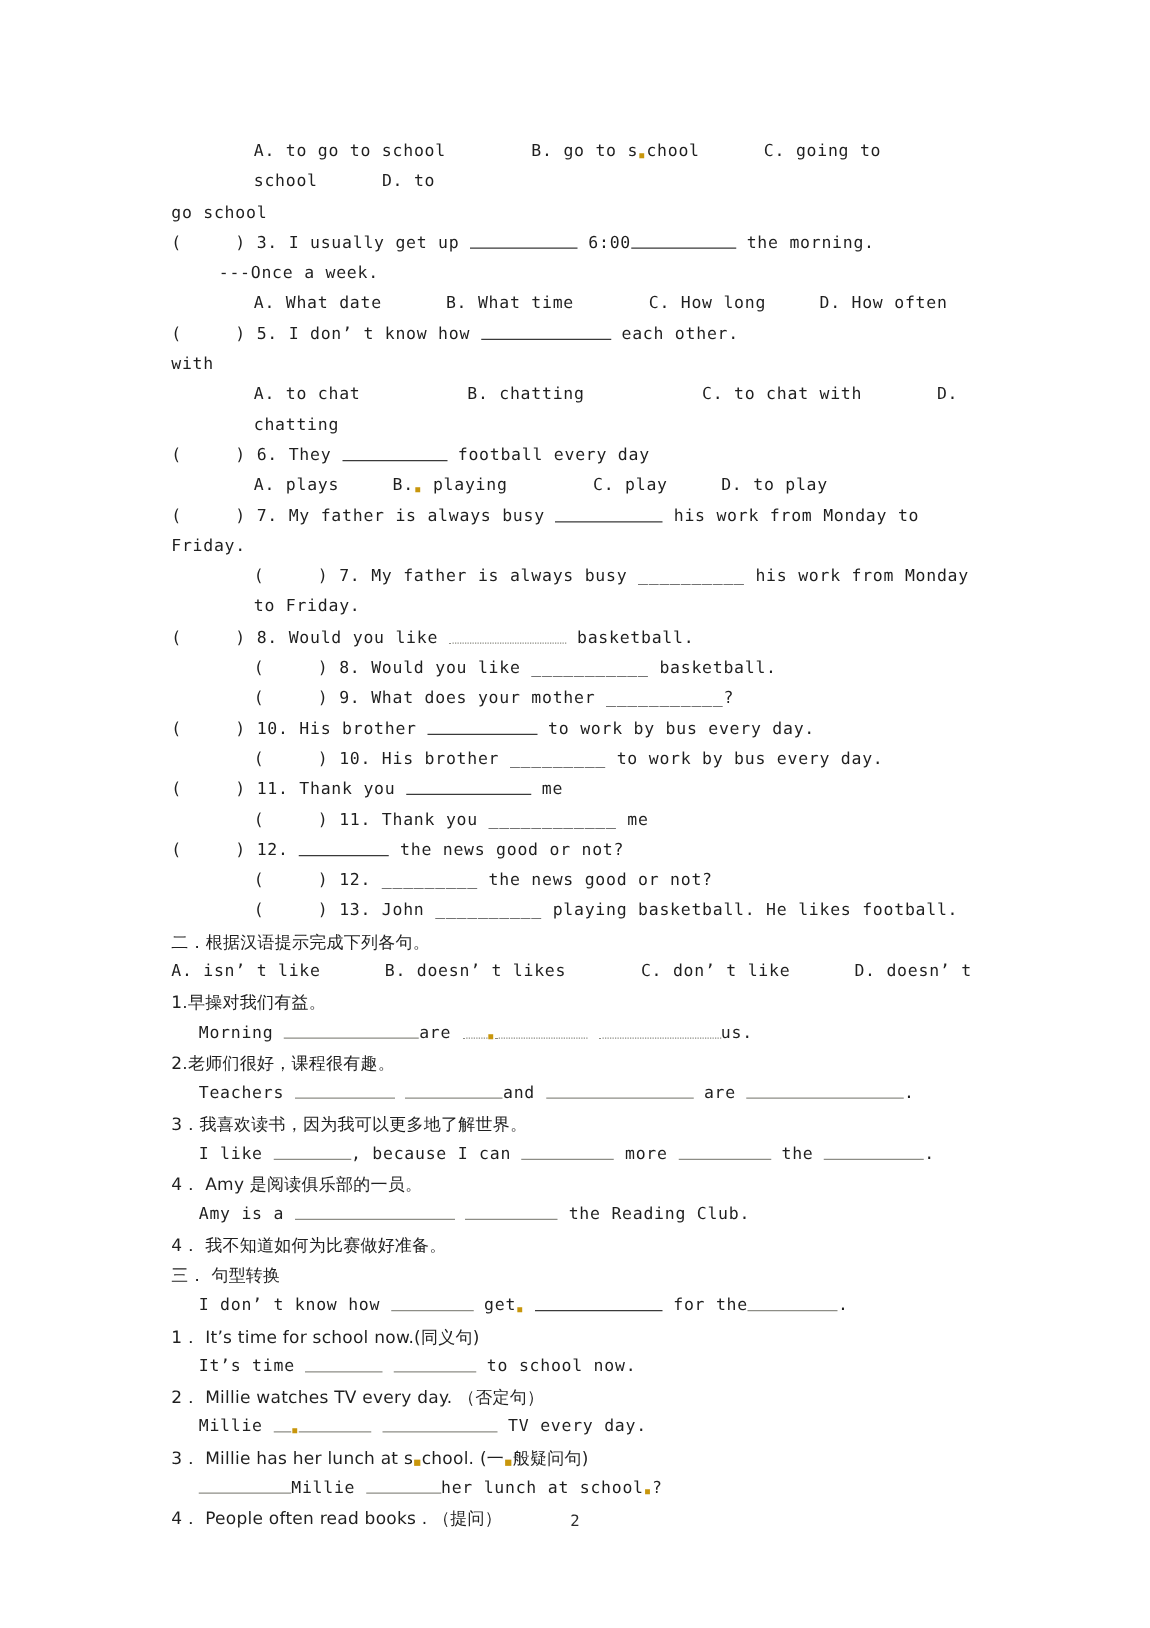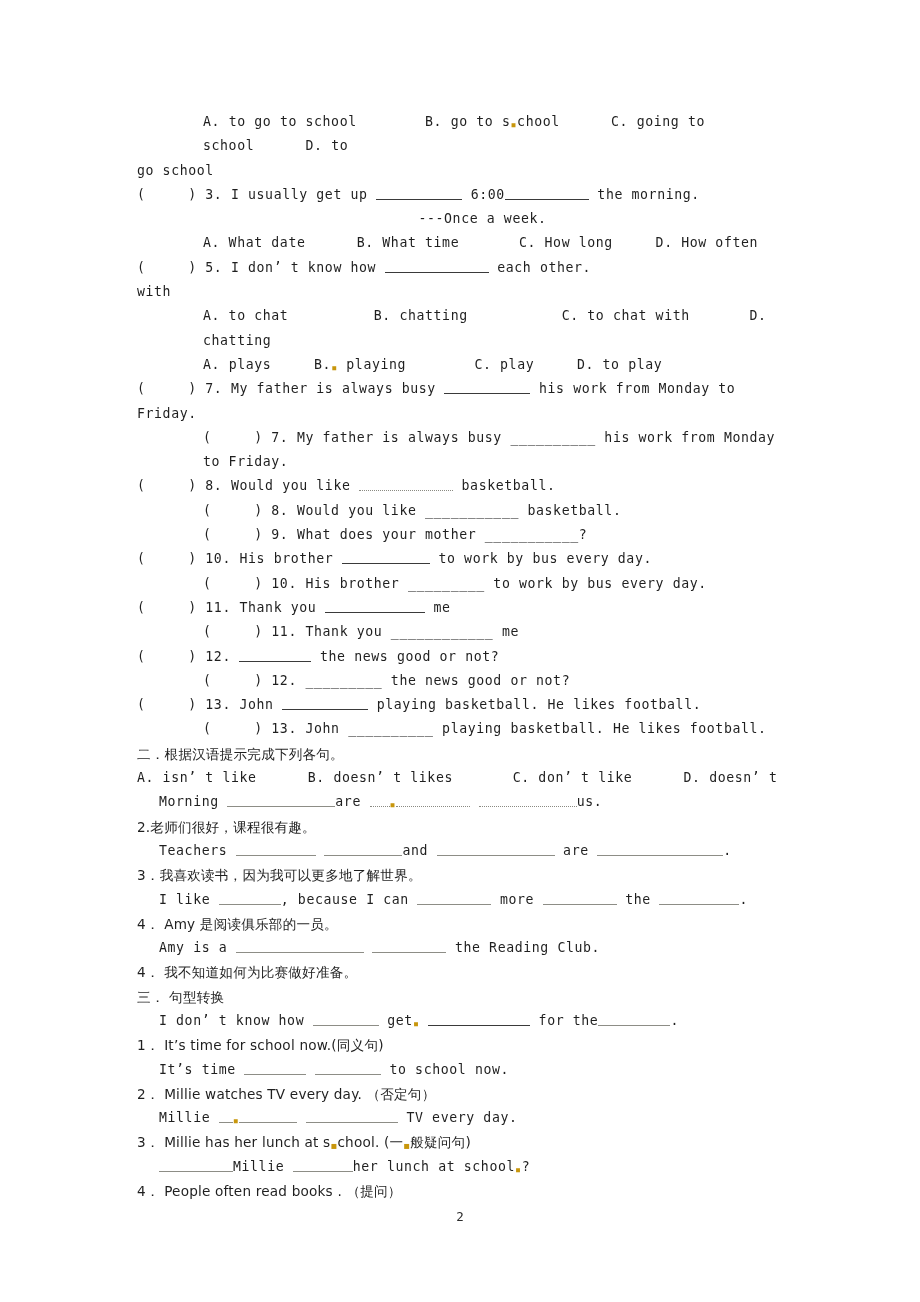--- a/index.html
+++ b/index.html
@@ -61,66 +61,67 @@
     left: 0;
     top: 1209px;
     width: 920px;
     text-align: center;
     font-family: "DejaVu Sans Mono", "Liberation Mono", monospace;
     font-size: 12.5px;
     color: #2b2b2b;
   }
   .indent-opt { padding-left: 66px; }
   .indent-sub { padding-left: 22px; }
-  .indent-sub2 { padding-left: 38px; text-align: center; }
+  .indent-sub2 { padding-left: 38px; }
 </style>
 </head>
 <body>
 
 <div class="page">
 
   <div class="body-area">
 
     <div class="ln indent-opt">A.<span> </span>to go to school<span>&nbsp;&nbsp;&nbsp;&nbsp;&nbsp;&nbsp;&nbsp;&nbsp;</span>B.<span> </span>go to s<span class="sp">▪</span>chool<span>&nbsp;&nbsp;&nbsp;&nbsp;&nbsp;&nbsp;</span>C.<span> </span>going to school<span>&nbsp;&nbsp;&nbsp;&nbsp;&nbsp;&nbsp;</span>D.<span> </span>to</div>
     <div class="ln">go school</div>
 
     <div class="ln">(&nbsp;&nbsp;&nbsp;&nbsp;&nbsp;) 3. I usually get up <span class="bl" style="width:86px"></span> 6:00<span class="bl" style="width:84px"></span> the morning.</div>
 
     <div class="ln indent-sub2">---Once a week.</div>
     <div class="ln indent-opt">A. What date      B. What time       C. How long     D. How often</div>
 
     <div class="ln">(&nbsp;&nbsp;&nbsp;&nbsp;&nbsp;) 5. I don’ t know how <span class="bl" style="width:104px"></span> each other.</div>
     <div class="ln">with</div>
     <div class="ln indent-opt">A. to chat          B. chatting           C. to chat with       D. chatting</div>
 
+    <div class="ln">(&nbsp;&nbsp;&nbsp;&nbsp;&nbsp;) 6. They <span class="bl" style="width:84px"></span> football every day</div>
     <div class="ln indent-opt">A.<span> </span>plays<span>&nbsp;&nbsp;&nbsp;&nbsp;&nbsp;</span>B.<span class="sp">▪</span> playing<span>&nbsp;&nbsp;&nbsp;&nbsp;&nbsp;&nbsp;&nbsp;&nbsp;</span>C.<span> </span>play<span>&nbsp;&nbsp;&nbsp;&nbsp;&nbsp;</span>D.<span> </span>to play</div>
 
     <div class="ln">(&nbsp;&nbsp;&nbsp;&nbsp;&nbsp;) 7. My father is always busy <span class="bl" style="width:86px"></span> his work from Monday to Friday.</div>
     <div class="ln indent-opt">(     ) 7. My father is always busy __________ his work from Monday to Friday.</div>
 
     <div class="ln">(&nbsp;&nbsp;&nbsp;&nbsp;&nbsp;) 8. Would you like <span class="bl dot" style="width:94px"></span> basketball.</div>
     <div class="ln indent-opt">(     ) 8. Would you like ___________ basketball.</div>
 
     <div class="ln indent-opt">(     ) 9. What does your mother ___________?</div>
 
     <div class="ln">(&nbsp;&nbsp;&nbsp;&nbsp;&nbsp;) 10. His brother <span class="bl" style="width:88px"></span> to work by bus every day.</div>
     <div class="ln indent-opt">(     ) 10. His brother _________ to work by bus every day.</div>
 
     <div class="ln">(&nbsp;&nbsp;&nbsp;&nbsp;&nbsp;) 11. Thank you <span class="bl" style="width:100px"></span> me</div>
     <div class="ln indent-opt">(     ) 11. Thank you ____________ me</div>
 
     <div class="ln">(&nbsp;&nbsp;&nbsp;&nbsp;&nbsp;) 12. <span class="bl" style="width:72px"></span> the news good or not?</div>
     <div class="ln indent-opt">(     ) 12. _________ the news good or not?</div>
 
-    <div class="ln">(&nbsp;&nbsp;&nbsp;&nbsp;&nbsp;) 13. John <span class="bl" style="width:86px"></span> playing basketball. He likes football.</div>
     <div class="ln indent-opt">(     ) 13. John __________ playing basketball. He likes football.</div>
     <div class="ln cjk">二．根据汉语提示完成下列各句。</div>
 
     <div class="ln">A. isn’ t like      B. doesn’ t likes       C. don’ t like      D. doesn’ t</div>
 
+    <div class="ln cjk">1.早操对我们有益。</div>
     <div class="ln indent-sub">Morning <span class="bl soft" style="width:108px"></span>are <span class="bl dot" style="width:20px"></span><span class="sp">▪</span><span class="bl dot" style="width:74px"></span> <span class="bl dot" style="width:98px"></span>us.</div>
 
     <div class="ln cjk">2.老师们很好，课程很有趣。</div>
     <div class="ln indent-sub">Teachers <span class="bl soft" style="width:80px"></span> <span class="bl soft" style="width:78px"></span>and <span class="bl soft" style="width:118px"></span> are <span class="bl soft" style="width:126px"></span>.</div>
 
     <div class="ln cjk">3．我喜欢读书，因为我可以更多地了解世界。</div>
     <div class="ln indent-sub">I like <span class="bl soft" style="width:62px"></span>, because I can <span class="bl soft" style="width:74px"></span> more <span class="bl soft" style="width:74px"></span> the <span class="bl soft" style="width:80px"></span>.</div>
 
     <div class="ln cjk">4． Amy 是阅读俱乐部的一员。</div>
     <div class="ln indent-sub">Amy is a <span class="bl soft" style="width:128px"></span> <span class="bl soft" style="width:74px"></span> the Reading Club.</div>

